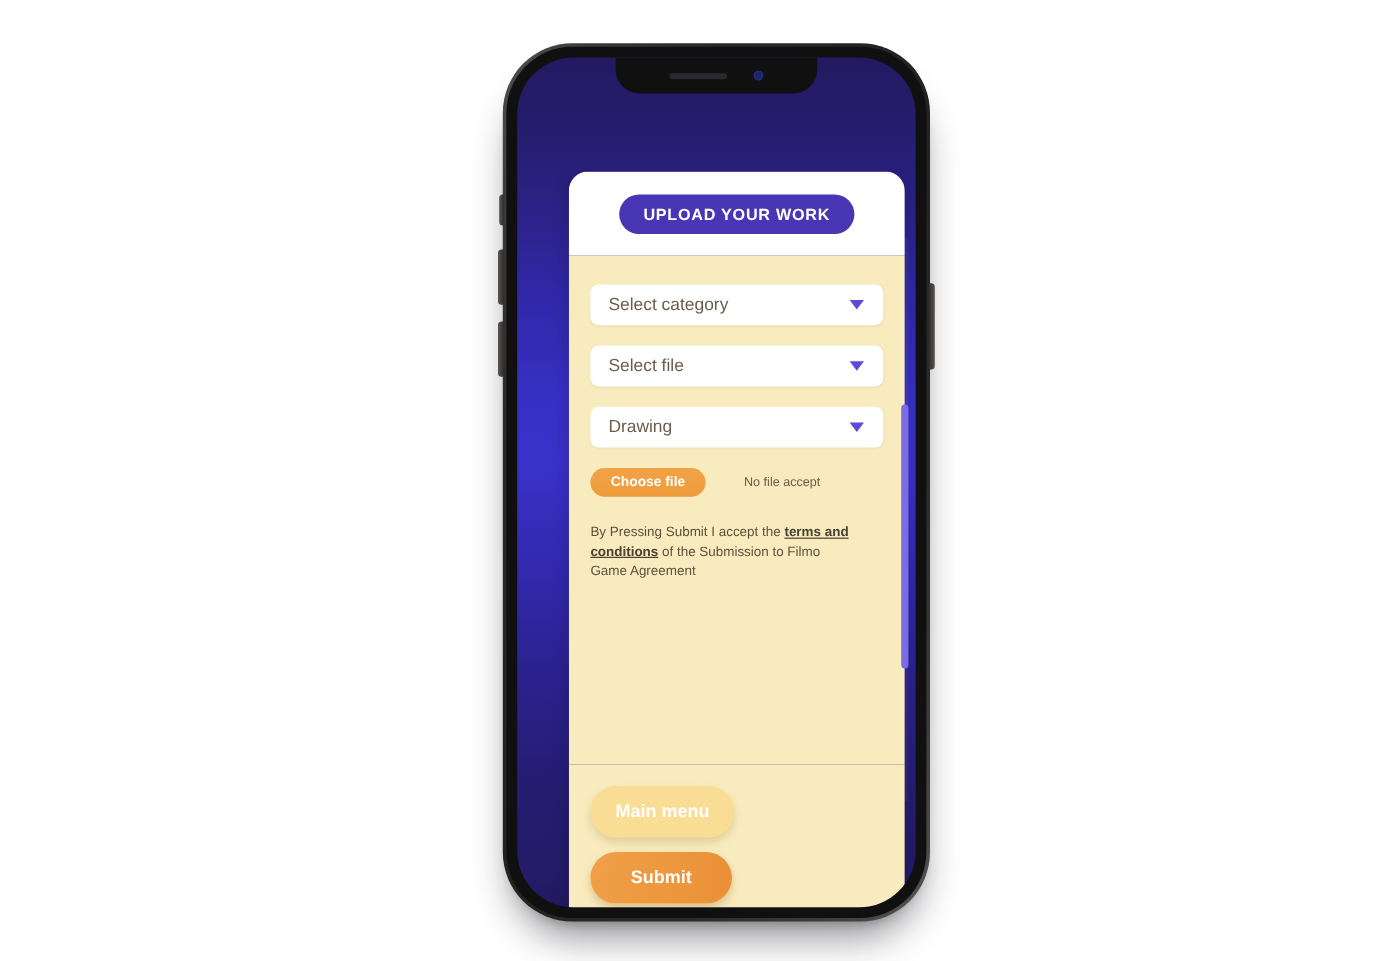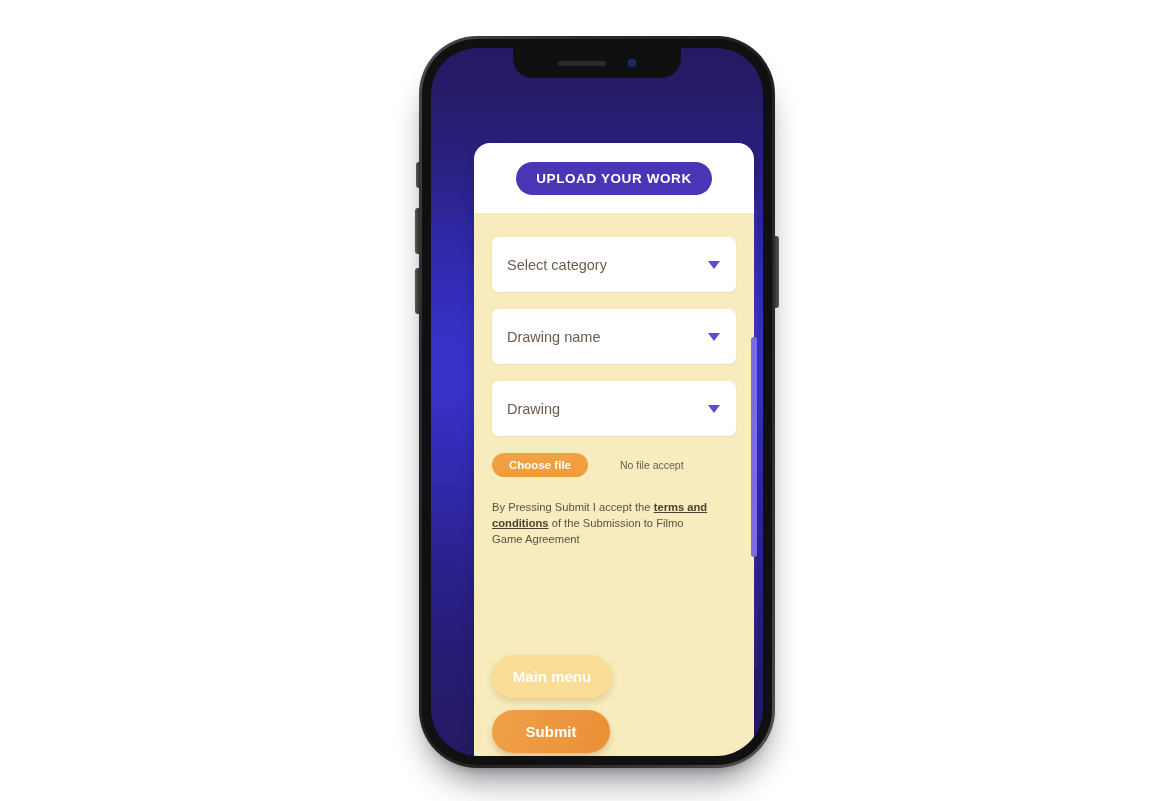--- a/index.html
+++ b/index.html
@@ -152,21 +152,21 @@
   #card-body {
     background: #f8ecbe;
     padding: 24px 18px 0 18px;
     min-height: 400px;
   }
 
   
   .dropdown {
     background: #ffffff;
     border-radius: 7px;
-    height: 55px;
+    height: 34px;
     display: flex;
     align-items: center;
     justify-content: space-between;
     padding: 0 16px 0 15px;
     margin-bottom: 17px;
     box-shadow: 0 1px 2px rgba(0,0,0,0.05);
     cursor: pointer;
   }
   .dropdown-label {
     font-size: 14.5px;
@@ -299,21 +299,21 @@
       </div>
 
       <div id="card-body">
 
         <div class="dropdown">
           <span class="dropdown-label">Select category</span>
           <span class="caret"></span>
         </div>
 
         <div class="dropdown">
-          <span class="dropdown-label">Drawing name</span>
+          <span class="dropdown-label">Select file</span>
           <span class="caret"></span>
         </div>
 
         <div class="dropdown">
           <span class="dropdown-label">Drawing</span>
           <span class="caret"></span>
         </div>
 
         <div id="file-row">
           <div id="choose-file-button">Choose file</div>

